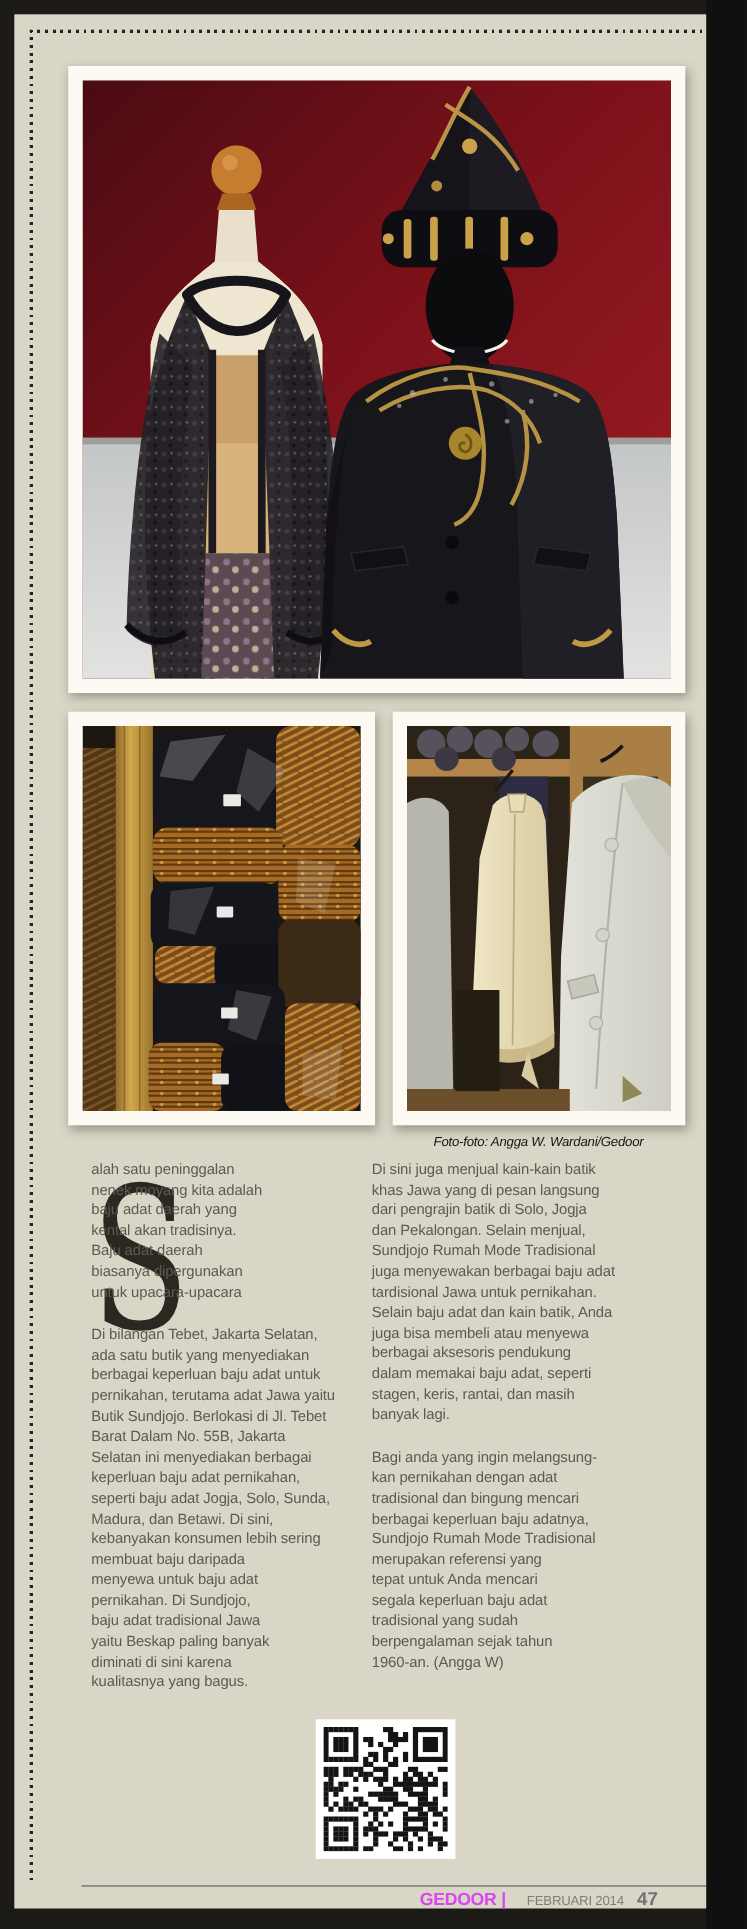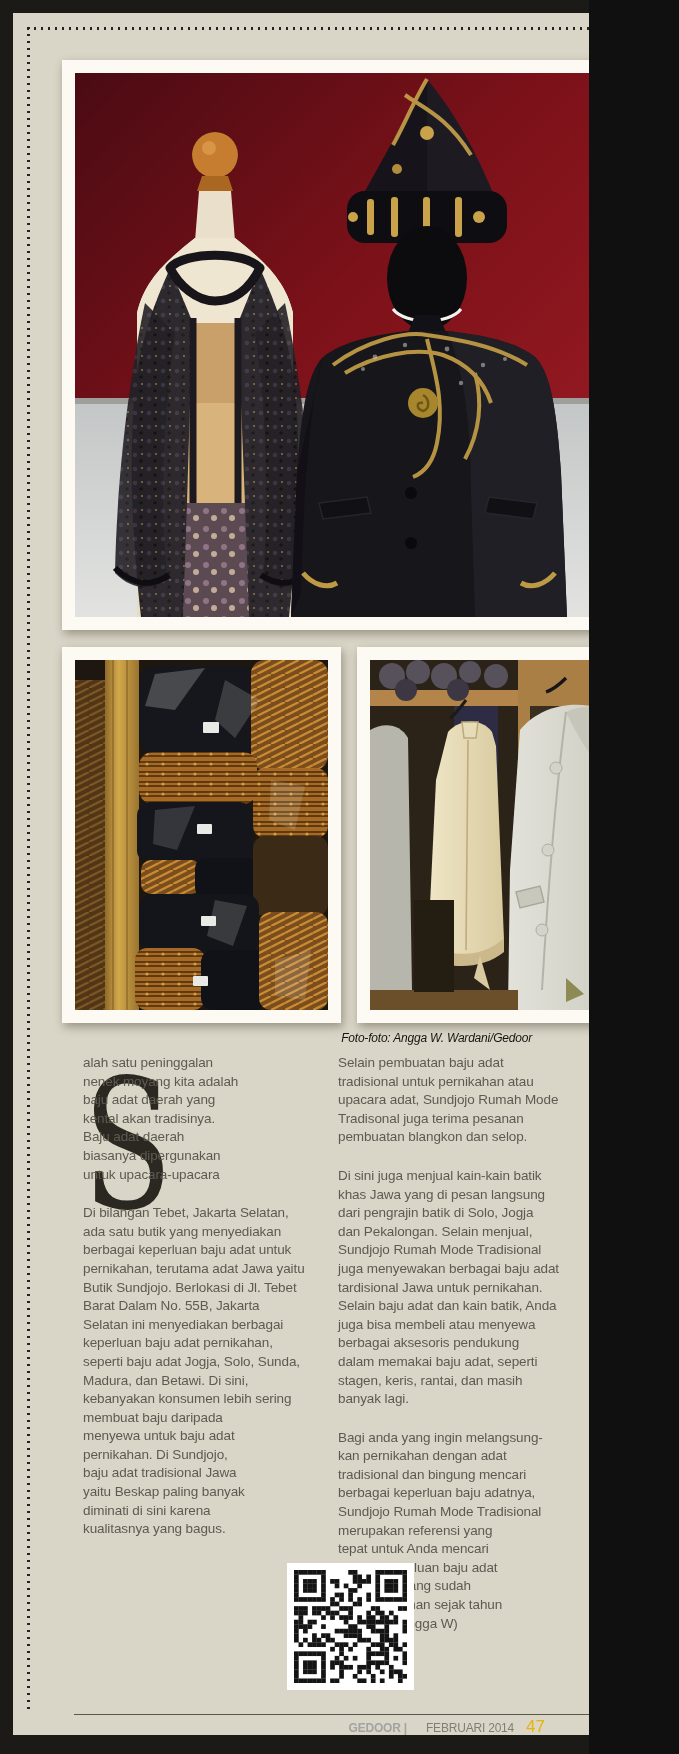--- a/index.html
+++ b/index.html
@@ -1,16 +1,16 @@
 <!DOCTYPE html>
 <html><head>
 <meta charset="utf-8">
 <style>
   html,body{margin:0;padding:0;background:#101010;}
-  .canvas{position:relative;width:589px;height:1754px;background:#1b1a17;overflow:hidden;
+  .canvas{position:relative;width:642px;height:1754px;background:#1b1a17;overflow:hidden;
           font-family:"Liberation Sans",sans-serif;}
   .page{position:absolute;left:13px;top:13px;width:652px;height:1722px;background:#d9d5c7;}
   
   .dots-top{position:absolute;left:27px;top:27px;width:624px;height:3px;
     background-image:repeating-linear-gradient(to right,#23221e 0 2.5px,transparent 2.5px 7px);}
   .dots-left{position:absolute;left:27px;top:27px;width:3px;height:1684px;
     background-image:repeating-linear-gradient(to bottom,#23221e 0 2.5px,transparent 2.5px 7px);}
   .dots-right{position:absolute;left:648px;top:27px;width:3px;height:1684px;
     background-image:repeating-linear-gradient(to bottom,#23221e 0 2.5px,transparent 2.5px 7px);}
   
@@ -31,23 +31,23 @@
   .beside-cap{margin:0;margin-left:69px;white-space:pre-line;}
   .p-rest{margin:0 0 20px 0;white-space:pre-line;}
   .wrap-indent{margin:0 0 0 88px;white-space:pre-line;}
   .dropcap-svg{position:absolute;left:82px;top:1076px;overflow:visible;}
   
   .qr-box{position:absolute;left:287px;top:1563px;width:113px;height:113px;background:#ffffff;
     padding:7px;}
   
   .footer-rule{position:absolute;left:74px;top:1714px;width:568px;height:1px;background:#5a564c;}
   .footer-text{position:absolute;right:44px;top:1717px;display:flex;align-items:baseline;}
-  .footer-mag{font-weight:bold;font-size:12px;color:#a3a3a3;letter-spacing:-0.2px;}
+  .footer-mag{font-weight:bold;font-size:16px;color:#d946ef;letter-spacing:-0.2px;}
   .footer-issue{font-size:12px;color:#827e73;margin-left:19px;letter-spacing:-0.2px;}
-  .footer-page{font-weight:normal;font-size:17px;color:#eab308;margin-left:12px;}
+  .footer-page{font-weight:bold;font-size:17px;color:#737373;margin-left:12px;}
 </style>
 </head>
 <body>
 
 <div class="canvas">
   <div class="page"></div>
   <div class="dots-top"></div>
   <div class="dots-left"></div>
   <div class="dots-right"></div>
 
@@ -298,25 +298,20 @@
 membuat baju daripada
 menyewa untuk baju adat
 pernikahan. Di Sundjojo,
 baju adat tradisional Jawa
 yaitu Beskap paling banyak
 diminati di sini karena
 kualitasnya yang bagus.</p>
   </div>
 
   <div class="col" id="col-right">
-    <p>Selain pembuatan baju adat
-tradisional untuk pernikahan atau
-upacara adat, Sundjojo Rumah Mode
-Tradisonal juga terima pesanan
-pembuatan blangkon dan selop.</p>
     <p>Di sini juga menjual kain-kain batik
 khas Jawa yang di pesan langsung
 dari pengrajin batik di Solo, Jogja
 dan Pekalongan.  Selain menjual,
 Sundjojo Rumah Mode Tradisional
 juga menyewakan berbagai baju adat
 tardisional Jawa untuk pernikahan.
 Selain baju adat dan kain batik, Anda
 juga bisa membeli atau menyewa
 berbagai aksesoris pendukung

